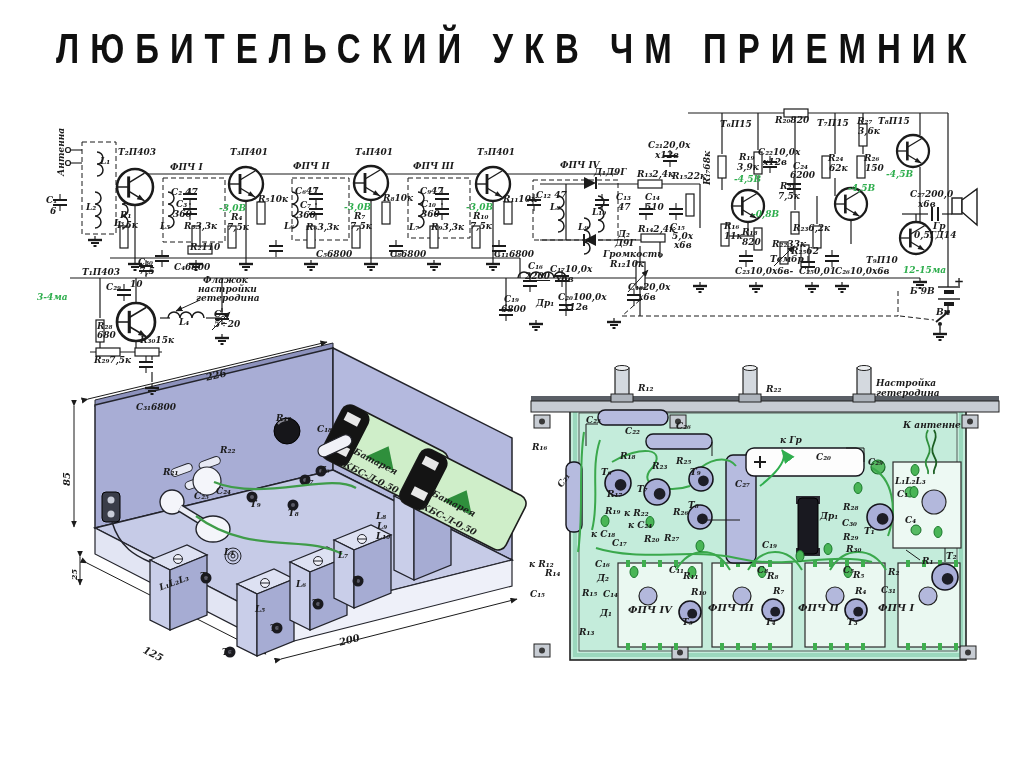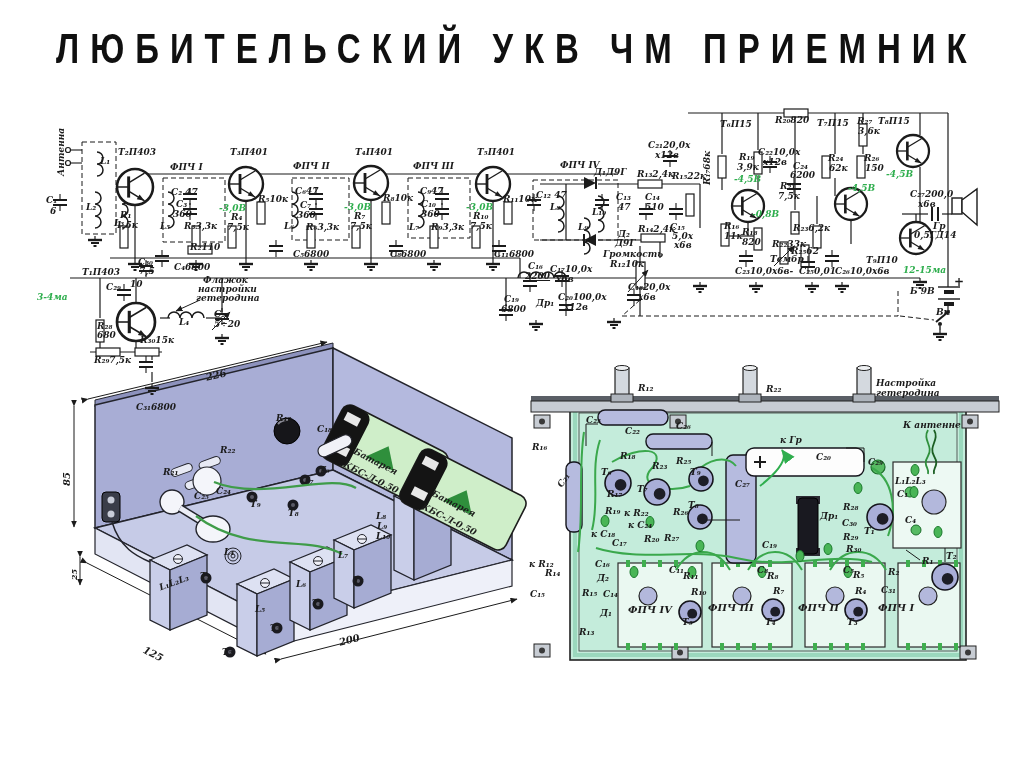--- a/index.html
+++ b/index.html
@@ -612,21 +612,21 @@
       <span class="lbl" style="left: 120px; top: 211px;">R₁</span>
       <span class="lbl" style="left: 116px; top: 221px;">1,5к</span>
       <span class="lbl" style="left: 170px; top: 163px;">ФПЧ I</span>
       <span class="lbl" style="left: 171px; top: 188px;">С₂ 47</span>
       <span class="lbl" style="left: 176px; top: 200px;">С₃</span>
       <span class="lbl" style="left: 173px; top: 210px;">360</span>
       <span class="lbl" style="left: 160px; top: 222px;">L₅</span>
       <span class="lbl" style="left: 184px; top: 222px;">R₃3,3к</span>
       <span class="lbl" style="left: 190px; top: 243px;">R₂110</span>
       <span class="lbl" style="left: 174px; top: 263px;">С₄6800</span>
-      <span class="lbl" style="left: 265px; top: 250px; padding-left: 28px;">С₅6800</span>
+      <span class="lbl" style="left: 288px; top: 250px; padding-left: 28px;">С₅6800</span>
       <span class="lbl" style="left: 230px; top: 148px;">Т₃П401</span>
       <span class="lbl" style="left: 258px; top: 195px;">R₅10к</span>
       <span class="lbl" style="left: 219px; top: 204px; color: rgb(47, 174, 78);">-3,0В</span>
       <span class="lbl" style="left: 231px; top: 213px;">R₄</span>
       <span class="lbl" style="left: 227px; top: 223px;">7,5к</span>
       <span class="lbl" style="left: 293px; top: 162px;">ФПЧ II</span>
       <span class="lbl" style="left: 295px; top: 187px;">С₆47</span>
       <span class="lbl" style="left: 300px; top: 201px;">С₇</span>
       <span class="lbl" style="left: 297px; top: 211px;">360</span>
       <span class="lbl" style="left: 284px; top: 222px;">L₆</span>

